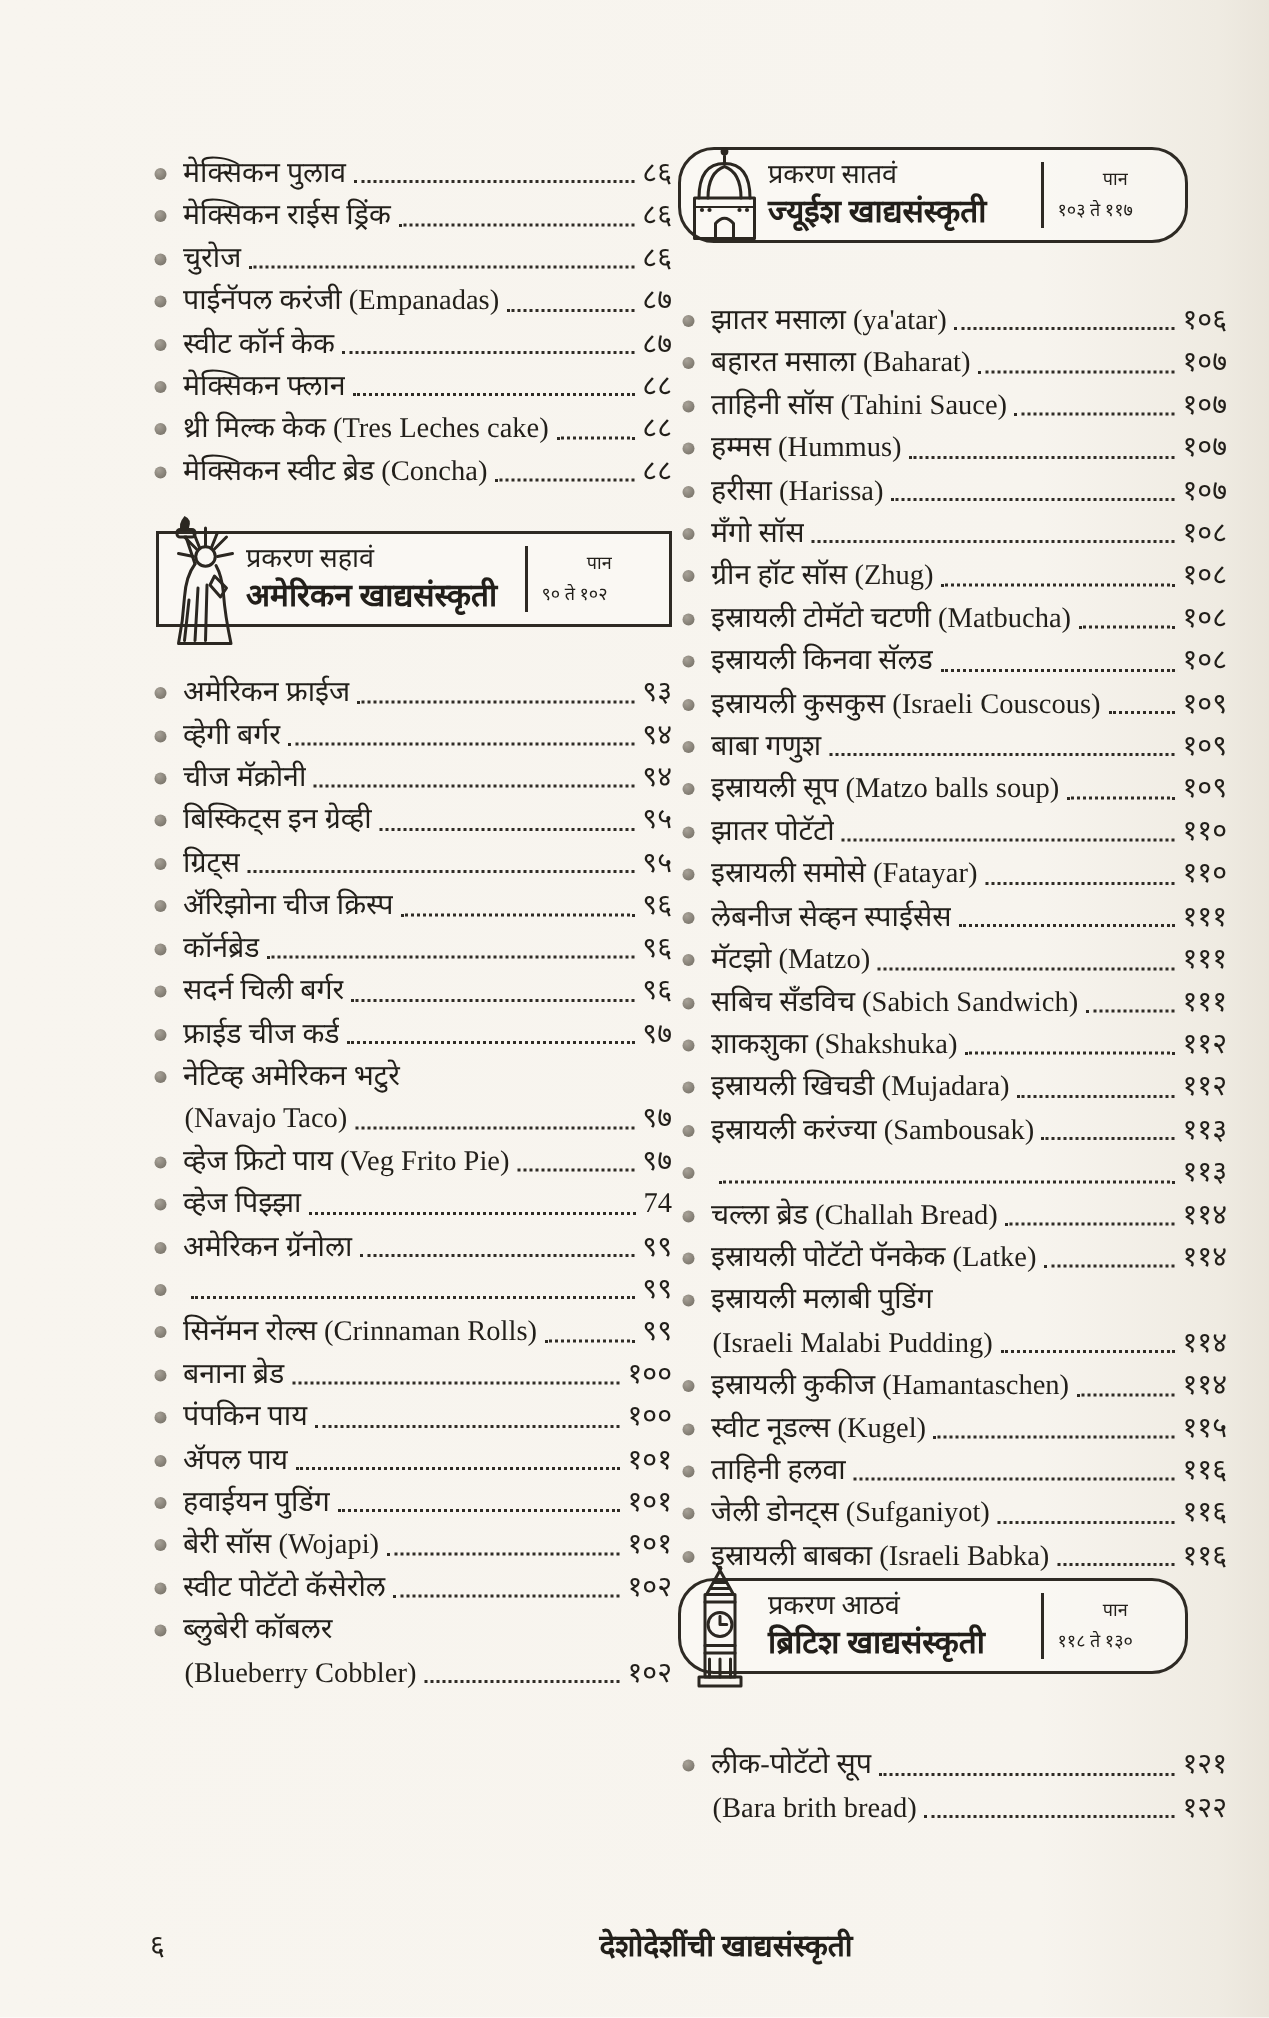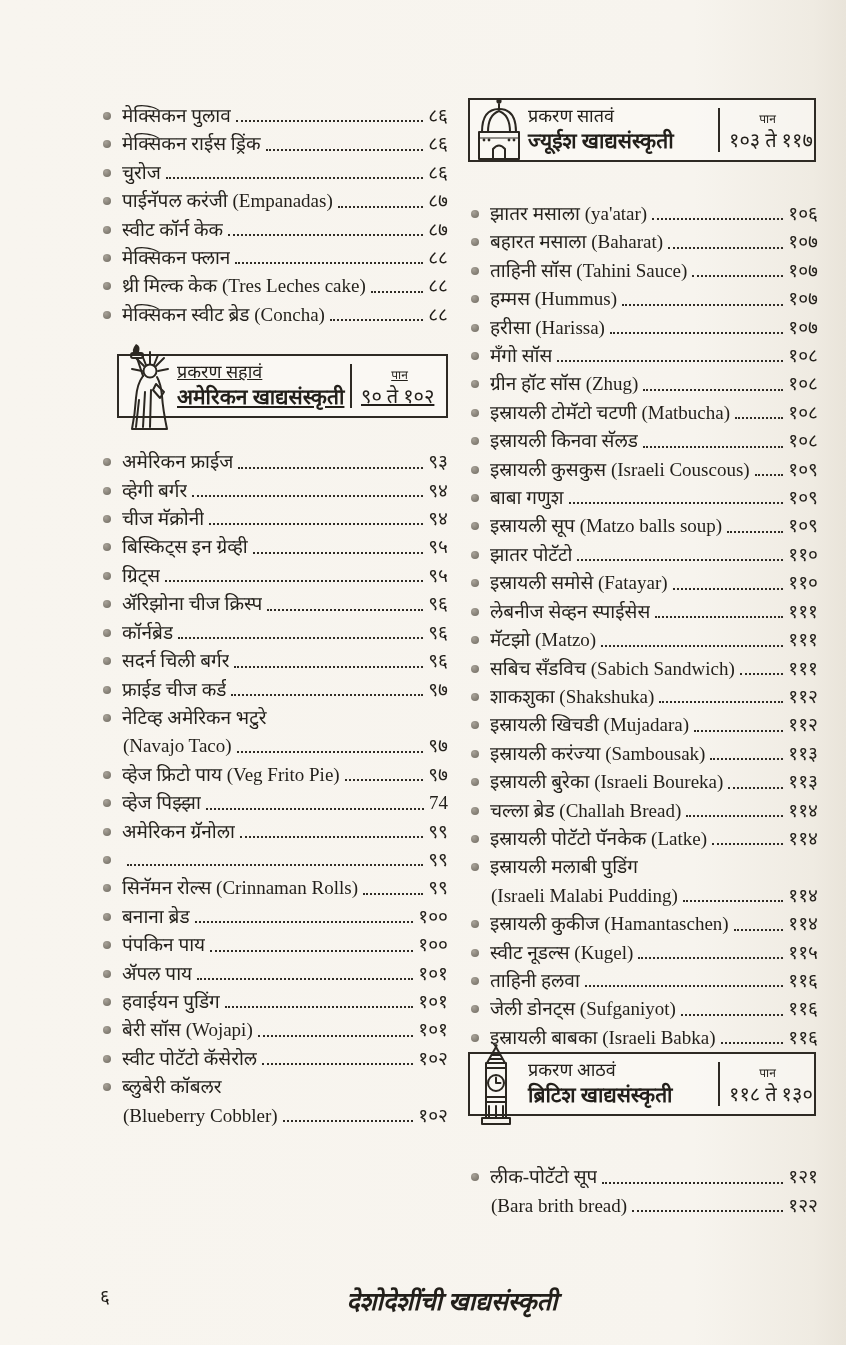--- a/index.html
+++ b/index.html
@@ -10,21 +10,21 @@
     --box-border:#2e2a24;
   }
   *{box-sizing:border-box;}
   html,body{margin:0;padding:0;}
   body{
     width:846px;height:1345px;position:relative;overflow:hidden;
     background:linear-gradient(90deg,#f8f5ef 0%,#f7f4ee 82%,#efebe2 96%,#e9e4da 100%);
     font-family:"Liberation Serif","DejaVu Serif",serif;
     color:var(--ink);
   }
-  .columns{position:absolute;left:100px;right:28px;top:98px;display:flex;gap:20px;}
+  .columns{position:absolute;left:100px;right:28px;top:98px;display:flex;gap:4px;}
   .col-left{width:348px;flex:none;}
   .col-right{flex:1;min-width:0;}
 
   .toc-list{margin:0;}
   .toc-item{font-size:19px;line-height:28.4px;}
   .toc-line{display:flex;align-items:flex-start;}
   .bullet{
     flex:none;width:8px;height:8px;border-radius:50%;
     background:radial-gradient(circle at 35% 30%, #a8a298, #6f6a60);
     margin:10px 11px 0 3px;
@@ -37,46 +37,46 @@
   }
   .pg{flex:none;white-space:nowrap;}
   .cont{padding-left:23px;}
 
   .chapter-box{
     position:relative;display:flex;align-items:center;
     border:2px solid var(--box-border);
     padding:5px 8px 5px 58px;
     background:rgba(252,250,246,.6);
   }
-  #col-left > .chapter-box{margin:25px 0 30px 17px;text-decoration:underline;}
-  #col-right > .chapter-box{margin-right:2px;}
+  #col-left > .chapter-box{margin:25px 0 30px 4px;}
+  #col-right > .chapter-box{margin-right:26px;border-radius:24px;}
   #col-right > .toc-list{margin-top:38px;}
   #col-right > .chapter-box:nth-of-type(2){margin-top:29px;}
   #col-right > .toc-list:last-child{margin-top:47px;}
   #col-left > .toc-list:first-child{margin-top:4px;}
 
   .chapter-text{flex:1;min-width:0;}
   .chapter-line{font-size:18px;line-height:23px;}
   .chapter-title{font-size:21px;font-weight:bold;line-height:27px;white-space:nowrap;}
   .chapter-pan{
     flex:none;width:88px;
     border-left:2px solid var(--box-border);
     padding:1px 0 1px 9px;margin-left:6px;
   }
   .pan-label{font-size:12px;line-height:20px;text-align:center;}
-  .pan-range{font-size:20px;line-height:22px;white-space:nowrap;}
+  .pan-range{font-size:12px;line-height:22px;white-space:nowrap;}
 
   .chapter-icon{position:absolute;left:4px;top:50%;transform:translateY(-50%);}
   .chapter-icon svg{display:block;stroke:#2b2721;fill:none;stroke-width:2;stroke-linecap:round;stroke-linejoin:round;background:transparent;}
 
   .footer{position:absolute;left:0;right:0;top:1283px;height:30px;}
   .folio{position:absolute;left:100px;font-size:19px;}
   .running-title{
-    position:absolute;left:452px;transform:translateX(-50%);
-    font-size:25px;font-weight:bold;white-space:nowrap;font-style:italic;
+    position:absolute;left:484px;transform:translateX(-50%);
+    font-size:20px;font-weight:bold;white-space:nowrap;
   }
 </style>
 </head>
 <body>
 
 <div class="columns">
   <div class="col-left" id="col-left">
       <div class="toc-list">
         <div class="toc-item">
           <div class="toc-line">
@@ -532,21 +532,20 @@
           <div class="toc-line">
             <span class="bullet"></span>
             <span class="label">इस्रायली करंज्या (Sambousak)</span>
             <span class="dots"></span>
             <span class="pg">११३</span>
           </div>
         </div>
         <div class="toc-item">
           <div class="toc-line">
             <span class="bullet"></span>
-            <span class="label">इस्रायली बुरेका (Israeli Boureka)</span>
             <span class="dots"></span>
             <span class="pg">११३</span>
           </div>
         </div>
         <div class="toc-item">
           <div class="toc-line">
             <span class="bullet"></span>
             <span class="label">चल्ला ब्रेड (Challah Bread)</span>
             <span class="dots"></span>
             <span class="pg">११४</span>

